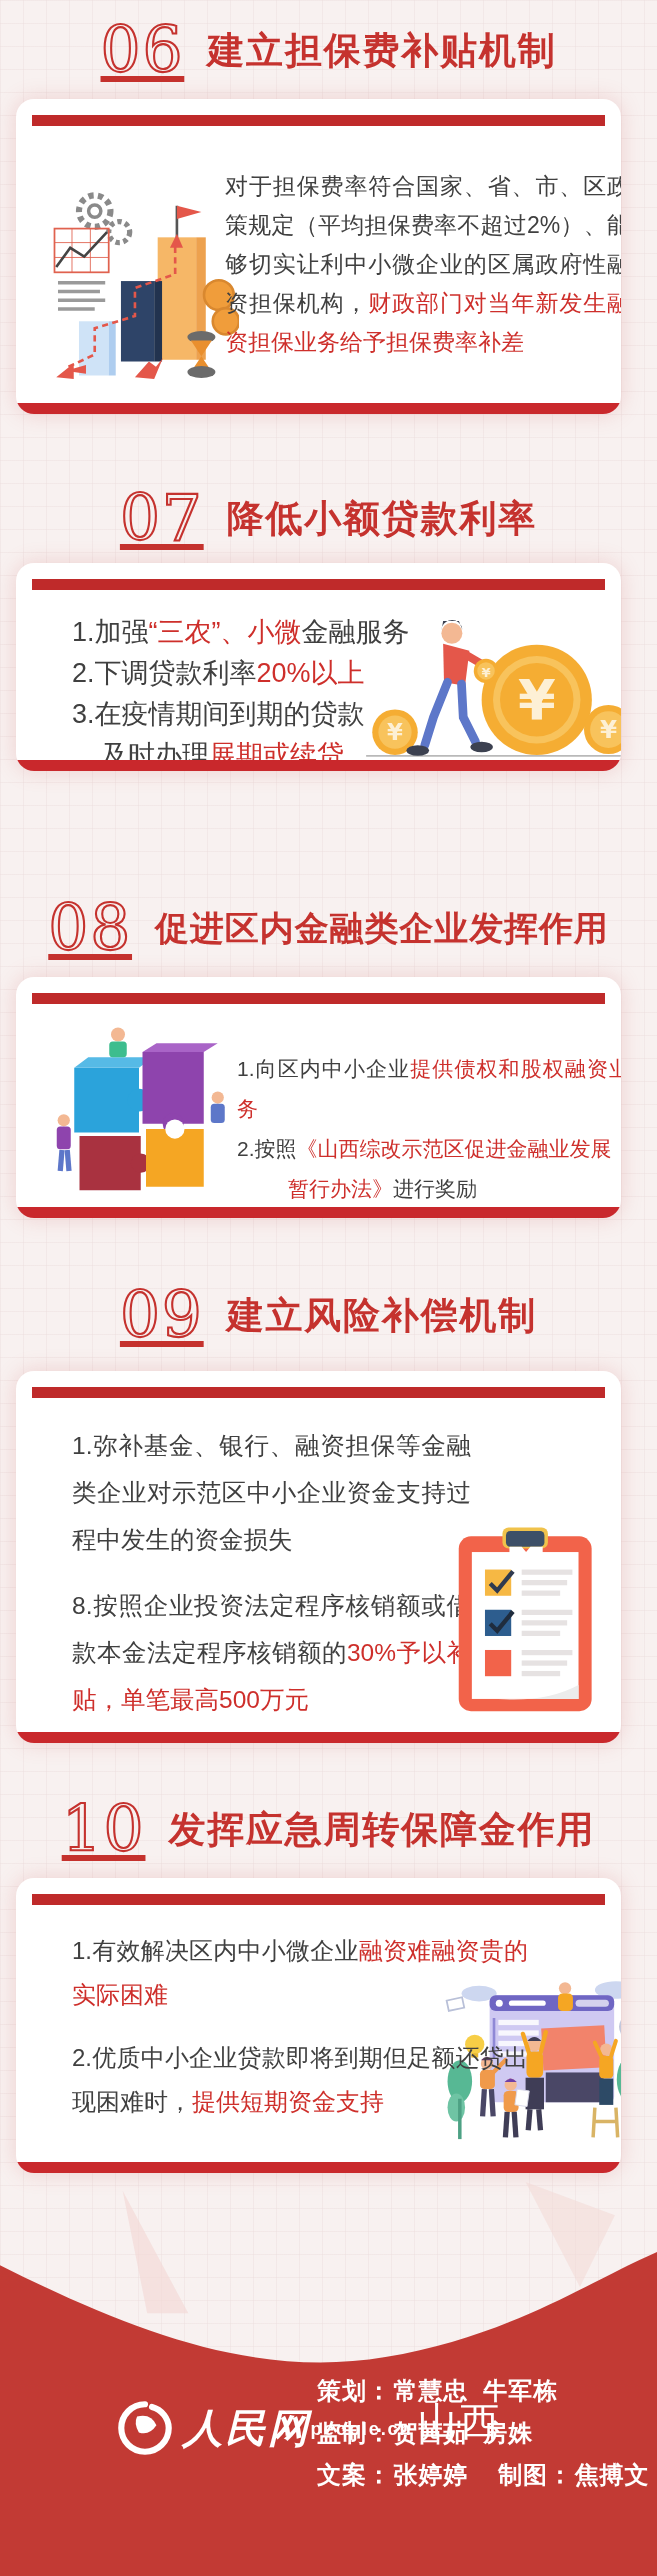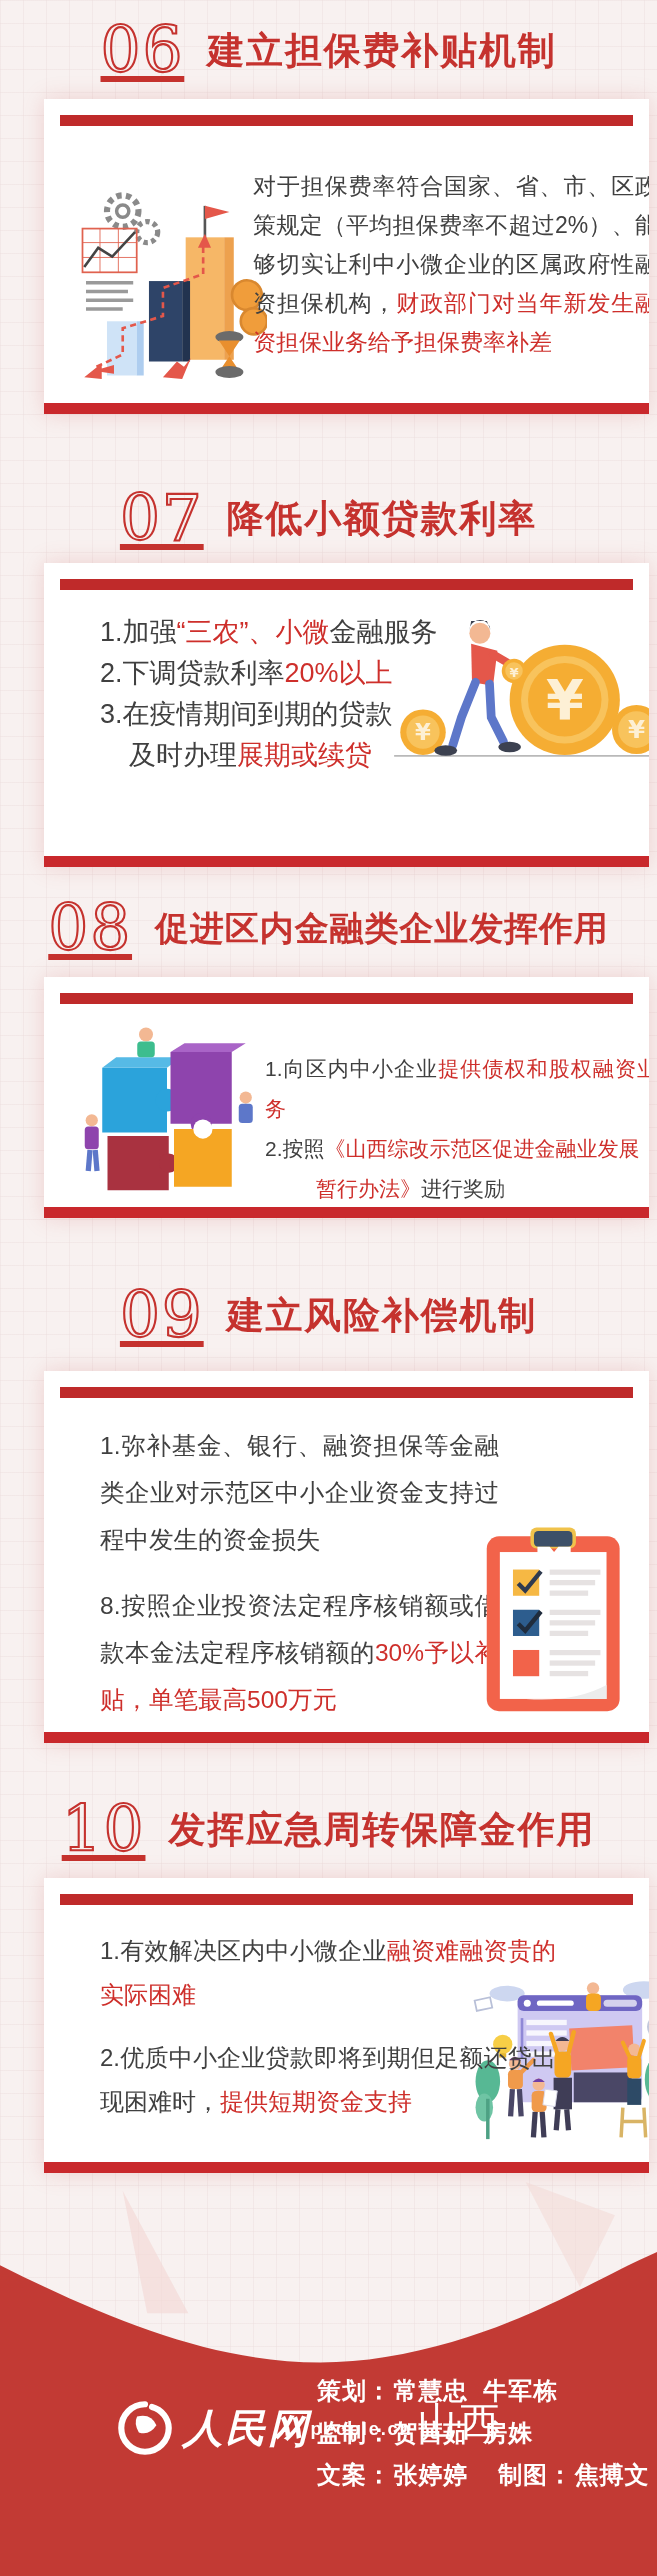--- a/index.html
+++ b/index.html
@@ -19,21 +19,21 @@
   .sec-num{
     font-family:"DejaVu Serif",serif;
     font-size:63px;line-height:1;color:#c5322e;letter-spacing:1.8px;text-decoration:underline;
   }
   @supports (-webkit-text-stroke: 2px #c5322e){
     .sec-num{color:transparent;-webkit-text-stroke:2.1px #c5322e;}
   }
   .sec-title{font-size:37px;font-weight:800;color:#c5322e;letter-spacing:1.8px;white-space:nowrap;}
   .sec-title.small{font-size:34px;letter-spacing:0.9px;}
   .card{
-    position:absolute;left:44px;width:605px;background:#ffffff;border-radius:0;
+    position:absolute;left:16px;width:605px;background:#ffffff;border-radius:18px;
     box-shadow:0 0 21px rgba(205,85,85,.22);overflow:hidden;
   }
   .card-topbar{position:absolute;top:16px;left:16px;right:16px;height:11.4px;background:#bf2a2a;}
   .card-bottombar{position:absolute;bottom:0;left:0;right:0;height:11.4px;background:#c9282c;}
   .t{color:#404040;text-align:justify;}
   .red{color:#ce2f2b;}
   .abs{position:absolute;}
   .item-line{white-space:nowrap;}
   .footer-svg{position:absolute;left:0;top:2182px;width:657px;height:394px;}
   .logo{
@@ -107,21 +107,21 @@
       <span>对于担保费率符合国家、省、市、区政策规定（平均担保费率不超过2%）、能够切实让利中小微企业的区属政府性融资担保机构，</span><span class="red">财政部门对当年新发生融资担保业务给予担保费率补差</span>
     </div>
     <div class="card-bottombar"></div>
   </div>
 
   <div class="sec-head" style="top:480px">
     <span class="sec-num">07</span>
     <span class="sec-title">降低小额贷款利率</span>
   </div>
 
-  <div class="card" style="top:563px;height:304px">
+  <div class="card" style="top:563px;height:208px">
     <div class="card-topbar"></div>
     <div class="t abs" style="left:56px;top:49px;font-size:27px;line-height:41px">
       <div class="item-line"><span>1.加强</span><span class="red">“三农”、小微</span><span>金融服务</span></div>
       <div class="item-line"><span>2.下调贷款利率</span><span class="red">20%以上</span></div>
       <div class="item-line"><span>3.在疫情期间到期的贷款，</span></div>
       <div class="item-line" style="padding-left:29px"><span>及时办理</span><span class="red">展期或续贷</span></div>
     </div>
     <svg class="abs" style="left:337px;top:42px" width="280" height="158" viewBox="0 0 320 180">
       <line x1="15" y1="172" x2="312" y2="172" stroke="#b9b9b9" stroke-width="2"></line>
 

